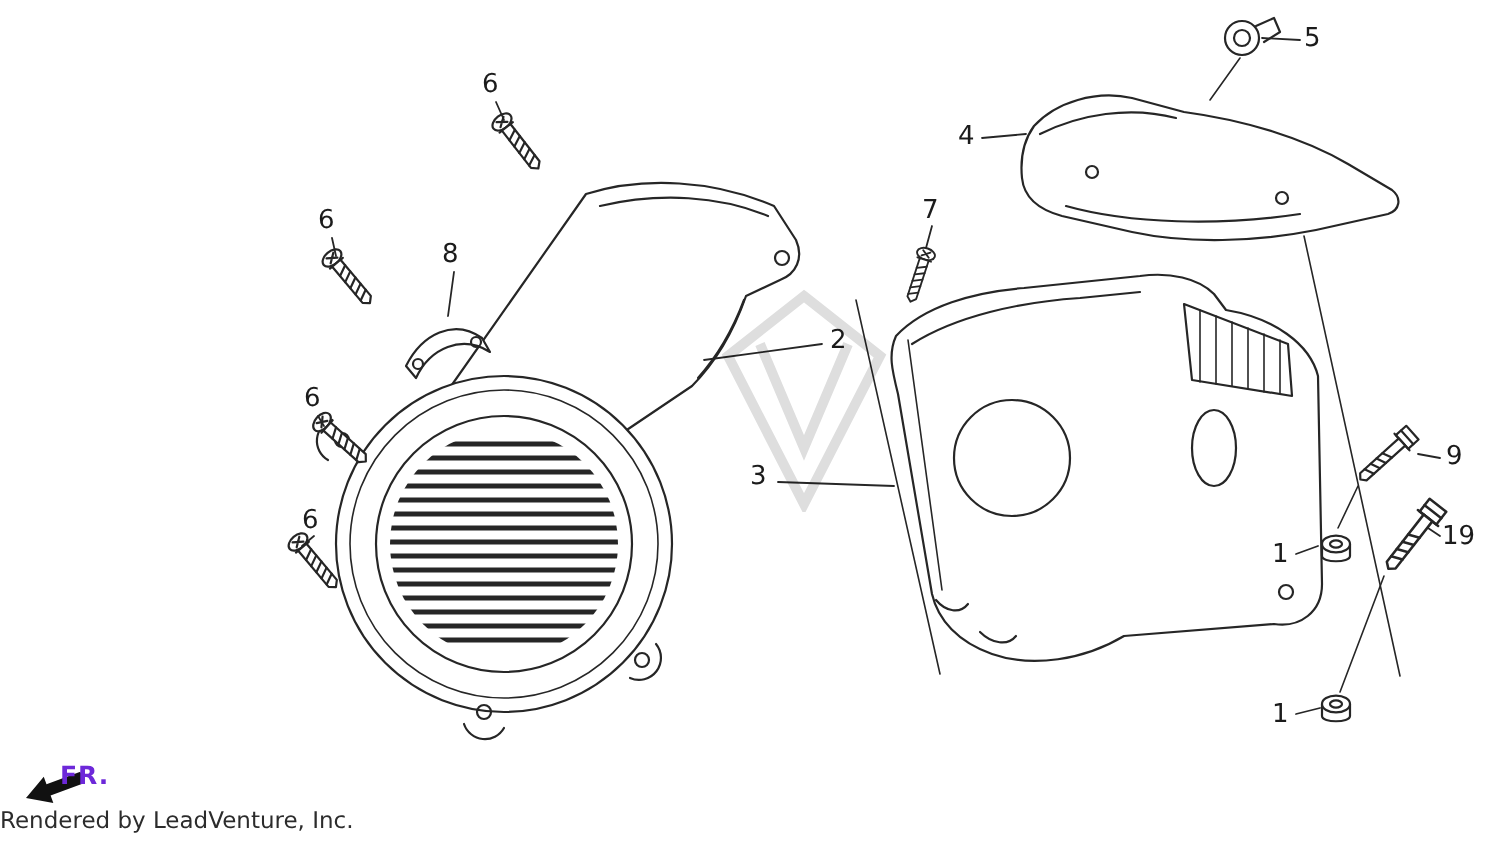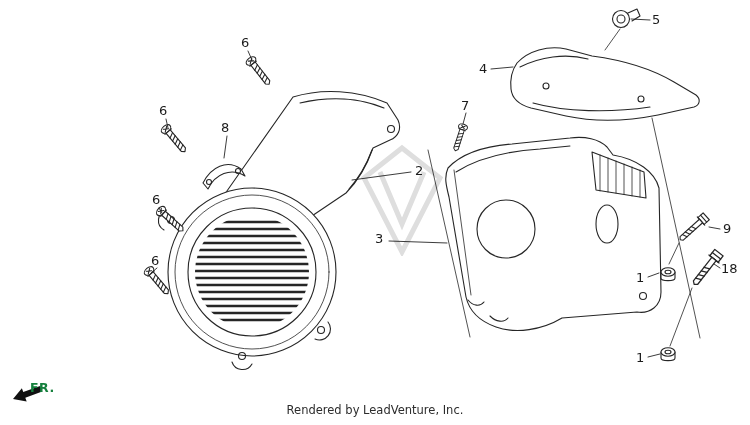--- a/index.html
+++ b/index.html
@@ -7,24 +7,24 @@
     position:relative; width:750px; height:425px; background:#ffffff;
     overflow:hidden; font-family:"DejaVu Sans", sans-serif;
   }
   .art { position:absolute; left:0; top:0; }
   .callout {
     position:absolute; font-size:13px; line-height:1; color:#1b1b1b;
     font-family:"DejaVu Sans", sans-serif; user-select:none;
   }
   .fr-label {
     position:absolute; left:30px; top:380px; font-size:12.5px;
-    font-weight:bold; color:#15803d; letter-spacing:0.5px;
+    font-weight:bold; color:#6d28d9; letter-spacing:0.5px;
   }
   .footer {
-    position:absolute; left:0; right:0; top:403px; text-align:center;
+    position:absolute; left:0; right:0; top:403px; 
     font-size:11.5px; color:#2c2c2c;
   }
   .watermark { position:absolute; inset:0; mix-blend-mode:multiply; pointer-events:none; }
   .wm-text {
     position:absolute; left:256px; top:248px;
     font-family:"Liberation Sans", sans-serif; font-size:23px; font-weight:600;
     letter-spacing:12px; color:#d7d7d7; white-space:nowrap;
   }
   .wm-logo { position:absolute; left:356px; top:144px; }
 </style>
@@ -186,20 +186,20 @@
   <span class="callout" style="left:479px;top:62px">4</span>
   <span class="callout" style="left:159px;top:104px">6</span>
   <span class="callout" style="left:221px;top:121px">8</span>
   <span class="callout" style="left:461px;top:99px">7</span>
   <span class="callout" style="left:415px;top:164px">2</span>
   <span class="callout" style="left:152px;top:193px">6</span>
   <span class="callout" style="left:375px;top:232px">3</span>
   <span class="callout" style="left:723px;top:222px">9</span>
   <span class="callout" style="left:151px;top:254px">6</span>
   <span class="callout" style="left:636px;top:271px">1</span>
-  <span class="callout" style="left:721px;top:262px">18</span>
+  <span class="callout" style="left:721px;top:262px">19</span>
   <span class="callout" style="left:636px;top:351px">1</span>
 
   <span class="fr-label">FR.</span>
 
   <div class="footer">Rendered by LeadVenture, Inc.</div>
 
 </div>
 
 </body></html>

